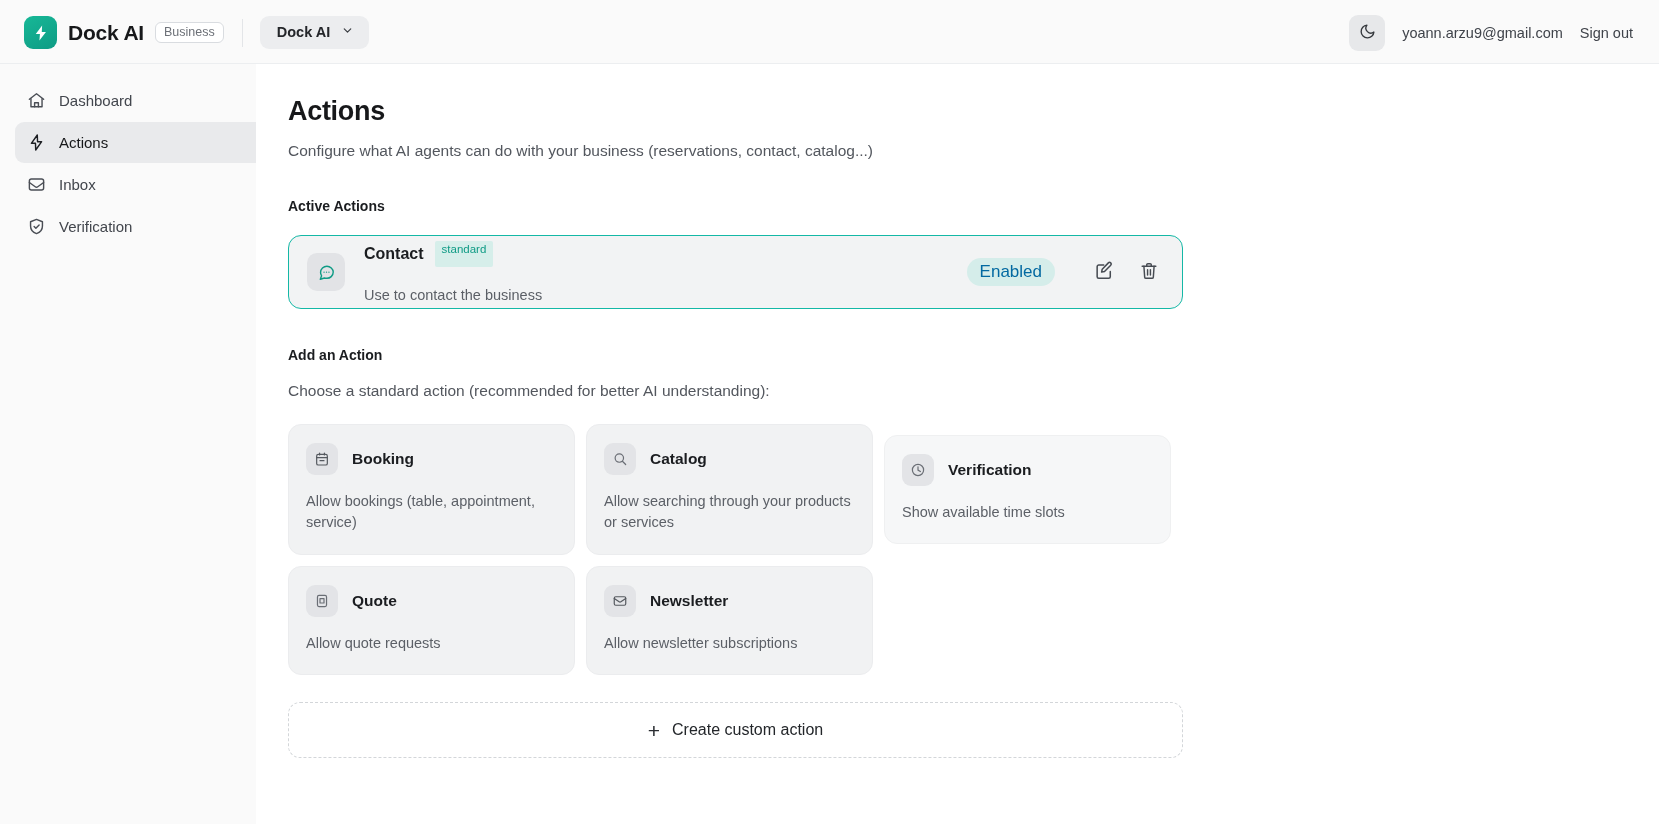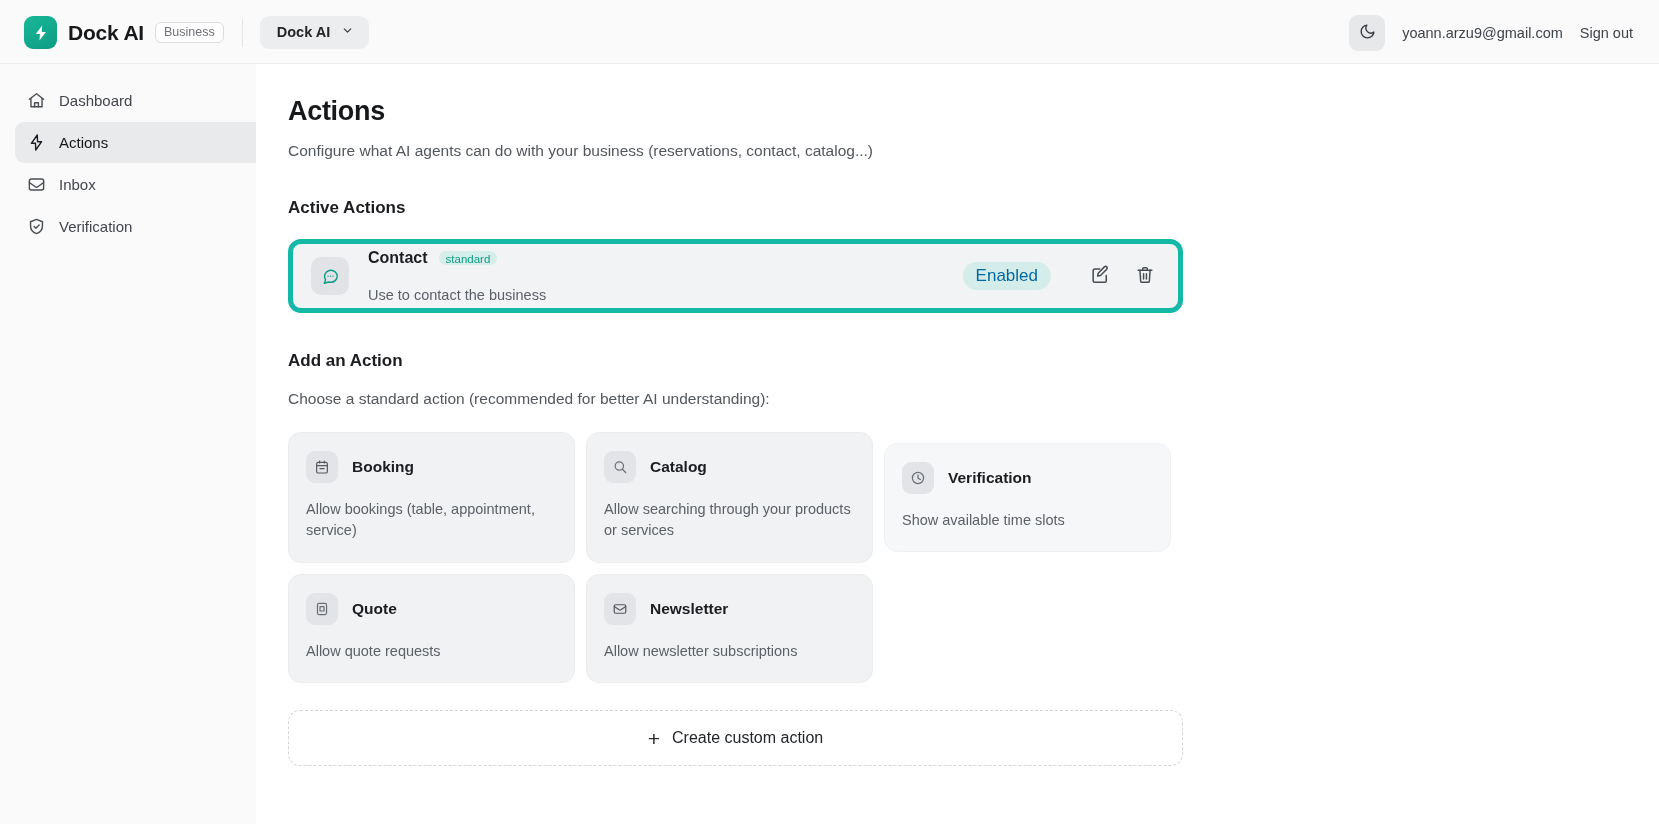--- a/index.html
+++ b/index.html
@@ -121,32 +121,32 @@
     color: #17181a;
     letter-spacing: -0.3px;
   }
   .page-sub {
     margin-top: 15px;
     font-size: 15.5px;
     color: #53575e;
   }
   .section-head {
     margin-top: 38px;
-    font-size: 17px;
+    font-size: 14px;
     font-weight: 700;
     color: #1b1d20;
   }
 
   
   .active-card {
     margin-top: 21px;
     width: 895px;
     height: 74px;
     background: #f2f3f4;
-    border: 5px solid #14b8a6;
+    border: 1px solid #14b8a6;
     border-radius: 13px;
     display: flex;
     align-items: center;
     padding: 0 20px 0 18px;
   }
   .card-ico-tile {
     width: 38px; height: 38px;
     border-radius: 10px;
     background: #e2e3e6;
     display: flex; align-items: center; justify-content: center;
@@ -154,22 +154,22 @@
   }
   .active-card-text { margin-left: 19px; }
   .active-title-row { display: flex; align-items: center; gap: 11px; }
   .active-title {
     font-size: 16px; font-weight: 700; color: #1b1d20;
   }
   .badge-standard {
     font-size: 11.5px;
     color: #0f9b85;
     background: #d6eeea;
-    border-radius: 9px;
-    padding: 3px 7px 0;
+    border-radius: 2px;
+    padding: 3px 7px 12px;
     line-height: 1;
   }
   .active-desc { margin-top: 20px; font-size: 14.5px; color: #5b5f66; }
   .active-card-spacer { flex: 1; }
   .badge-enabled {
     font-size: 17px;
     color: #0369a1;
     background: #d5edea;
     border-radius: 999px;
     padding: 5px 13px 6px;

